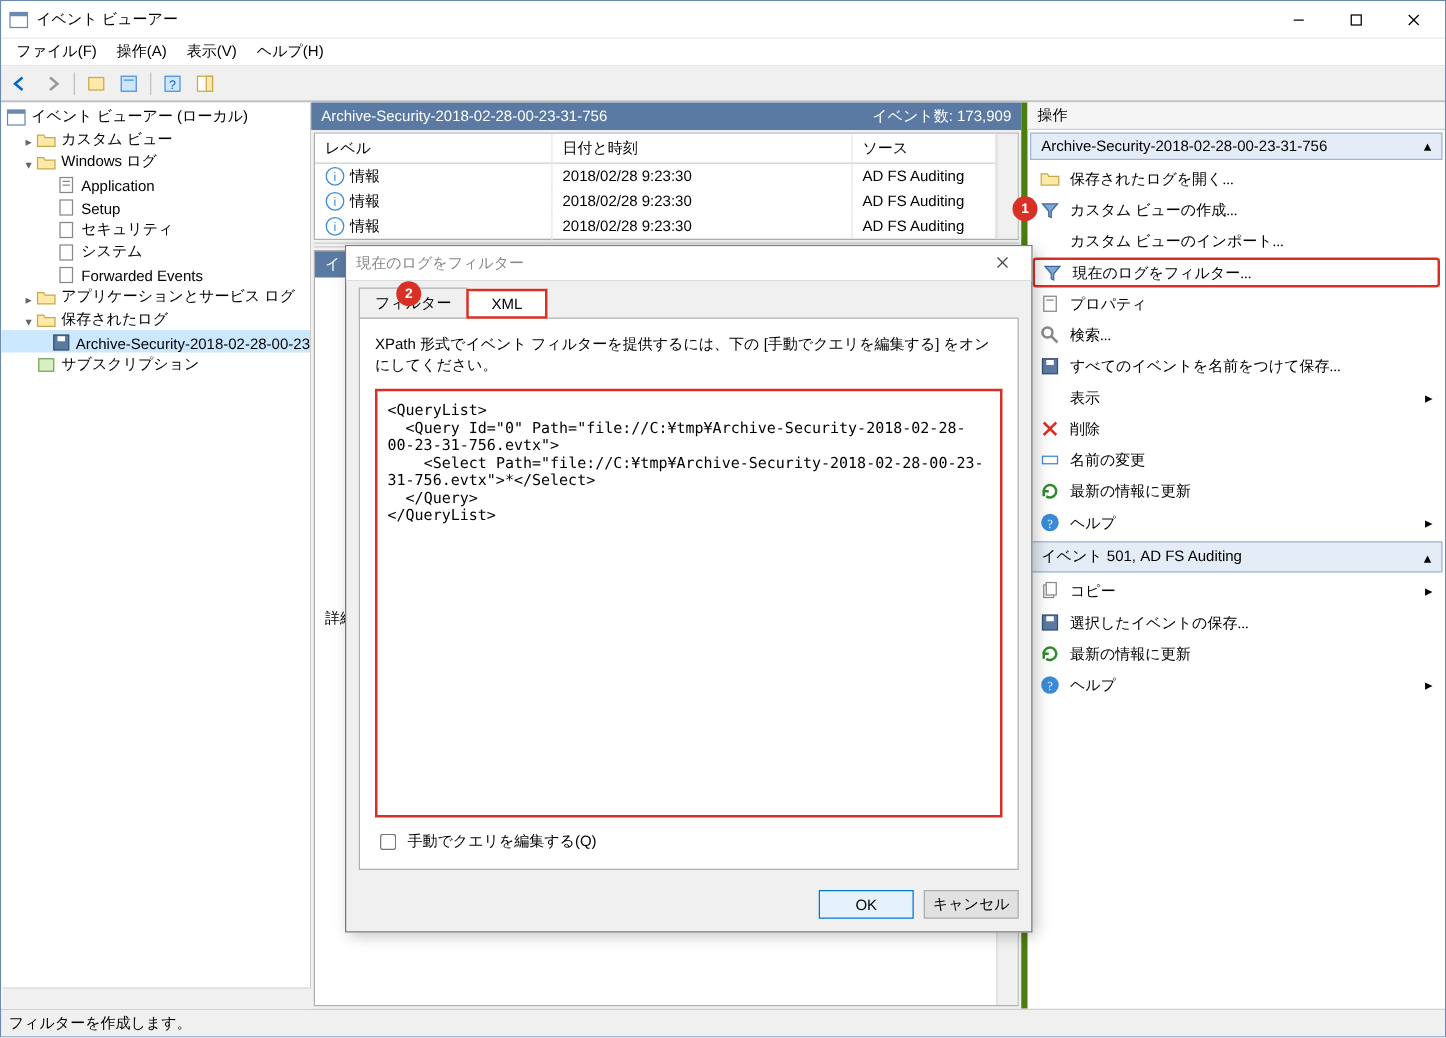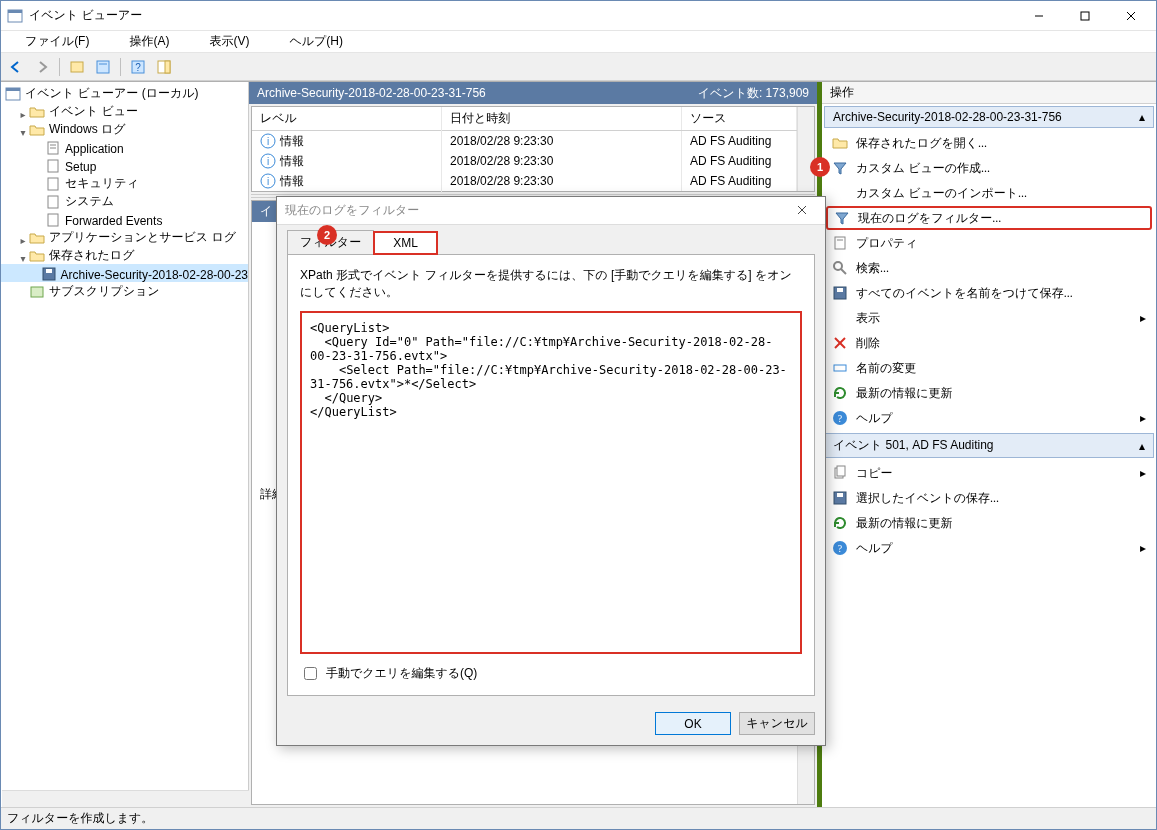--- a/index.html
+++ b/index.html
@@ -5,21 +5,21 @@
   * { box-sizing: border-box; }
   html, body { margin: 0; padding: 0; font-family: "Yu Gothic UI", "Meiryo", sans-serif; font-size: 12px; color: #000; background:#fff;}
   .window { width: 1157px; height: 830px; border: 1px solid #6a8ab3; display:flex; flex-direction:column; position:relative;}
   
   .titlebar { height: 30px; background: #fff; display:flex; align-items:center; padding:0 2px 0 6px; border-bottom:1px solid #e5e5e5;}
   .titlebar-icon { width:16px; height:16px; margin-right:6px; display:flex; align-items:center; justify-content:center;}
   .titlebar-title { flex:1; font-size:12px; color:#000; }
   .win-controls { display:flex; }
   .win-btn { width:46px; height:30px; display:flex; align-items:center; justify-content:center; color:#555; }
   
-  .menubar { height:22px; display:flex; align-items:center; padding:0 16px; background:#fff; border-bottom:1px solid #e5e5e5;gap:24px;}
+  .menubar { height:22px; display:flex; align-items:center; padding:0 4px; background:#fff; border-bottom:1px solid #e5e5e5;}
   .menu-item { padding:2px 8px; }
   
   .toolbar { height:28px; background:#f0f0f0; border-bottom:1px solid #d0d0d0; display:flex; align-items:center; padding:0 4px; gap:4px;}
   .tb-btn { width:22px; height:22px; display:flex; align-items:center; justify-content:center; border:1px solid transparent;}
   .tb-sep { width:1px; height:18px; background:#c0c0c0; margin:0 2px;}
   
   .body { flex:1; display:flex; min-height:0; border-top:1px solid #b0b0b0;}
   .left-pane { width:248px; background:#fff; overflow:auto; border-right:1px solid #ccc;}
   .center-pane { flex:1; display:flex; flex-direction:column; min-width:0; background:#f0f0f0;}
   .right-pane { width:339px; background:#fff; border-left:5px solid #4d7c0f; display:flex; flex-direction:column;}
@@ -170,21 +170,21 @@
             </span>
             <span>イベント ビューアー (ローカル)</span>
           </div>
         <div class="tree-row indent1">
             <span class="tw">▸</span>
             <span class="ic">
               <svg class="svg" viewBox="0 0 16 16">
                 <path d="M1 4h5l1 2h8v7H1z" fill="#ffe9a8" stroke="#c8a94a"></path>
               </svg>
             </span>
-            <span>イベント ビュー</span>
+            <span>カスタム ビュー</span>
           </div>
         <div class="tree-row indent1">
             <span class="tw">▾</span>
             <span class="ic">
               <svg class="svg" viewBox="0 0 16 16">
                 <path d="M1 4h5l1 2h8v7H1z" fill="#ffe9a8" stroke="#c8a94a"></path>
               </svg>
             </span>
             <span>Windows ログ</span>
           </div>

